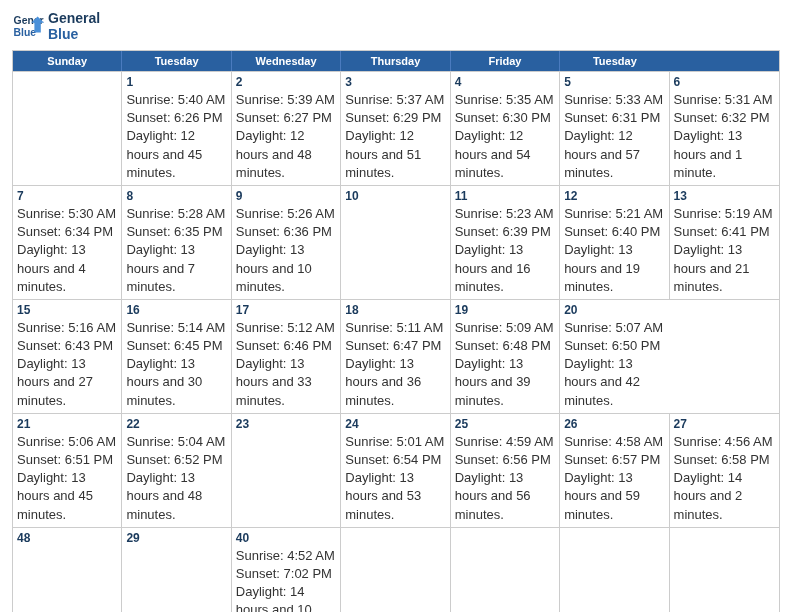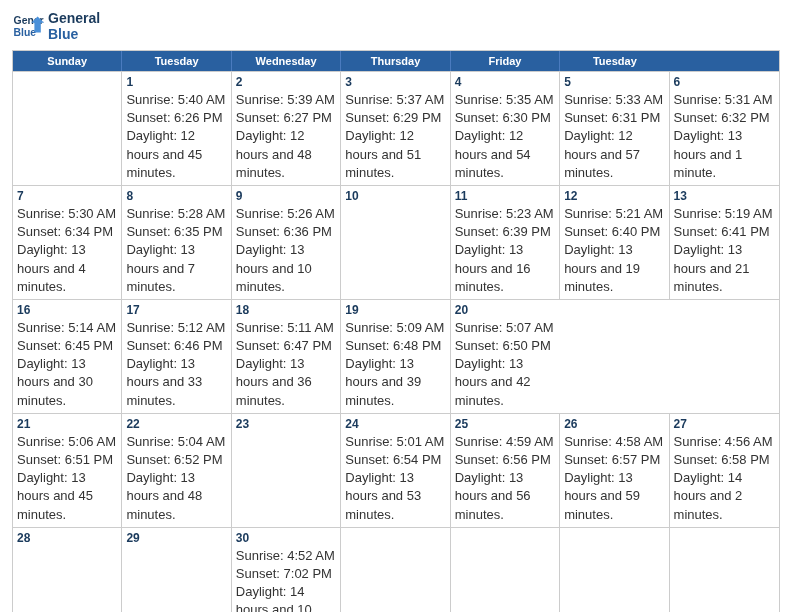--- a/index.html
+++ b/index.html
@@ -180,20 +180,24 @@
             <div class="day-num">12</div>
             <div class="day-info">Sunrise: 5:21 AM<br>Sunset: 6:40 PM<br>Daylight: 13 hours and 19 minutes.</div>
           </div>
           <div class="cal-cell">
             <div class="day-num">13</div>
             <div class="day-info">Sunrise: 5:19 AM<br>Sunset: 6:41 PM<br>Daylight: 13 hours and 21 minutes.</div>
           </div>
         </div>
         <div class="cal-row">
           <div class="cal-cell">
+            <div class="day-num">15</div>
+            <div class="day-info">Sunrise: 5:16 AM<br>Sunset: 6:43 PM<br>Daylight: 13 hours and 27 minutes.</div>
+          </div>
+          <div class="cal-cell">
             <div class="day-num">16</div>
             <div class="day-info">Sunrise: 5:14 AM<br>Sunset: 6:45 PM<br>Daylight: 13 hours and 30 minutes.</div>
           </div>
           <div class="cal-cell">
             <div class="day-num">17</div>
             <div class="day-info">Sunrise: 5:12 AM<br>Sunset: 6:46 PM<br>Daylight: 13 hours and 33 minutes.</div>
           </div>
           <div class="cal-cell">
             <div class="day-num">18</div>
             <div class="day-info">Sunrise: 5:11 AM<br>Sunset: 6:47 PM<br>Daylight: 13 hours and 36 minutes.</div>
@@ -231,27 +235,27 @@
             <div class="day-num">26</div>
             <div class="day-info">Sunrise: 4:58 AM<br>Sunset: 6:57 PM<br>Daylight: 13 hours and 59 minutes.</div>
           </div>
           <div class="cal-cell">
             <div class="day-num">27</div>
             <div class="day-info">Sunrise: 4:56 AM<br>Sunset: 6:58 PM<br>Daylight: 14 hours and 2 minutes.</div>
           </div>
         </div>
         <div class="cal-row">
           <div class="cal-cell">
-            <div class="day-num">28</div>
+            <div class="day-num">48</div>
           </div>
           <div class="cal-cell">
             <div class="day-num">29</div>
           </div>
           <div class="cal-cell">
-            <div class="day-num">30</div>
+            <div class="day-num">40</div>
             <div class="day-info">Sunrise: 4:52 AM<br>Sunset: 7:02 PM<br>Daylight: 14 hours and 10 minutes.</div>
           </div>
           <div class="cal-cell empty"></div>
           <div class="cal-cell empty"></div>
           <div class="cal-cell empty"></div>
           <div class="cal-cell empty"></div>
         </div>
       </div>
   </div>
 </div>

